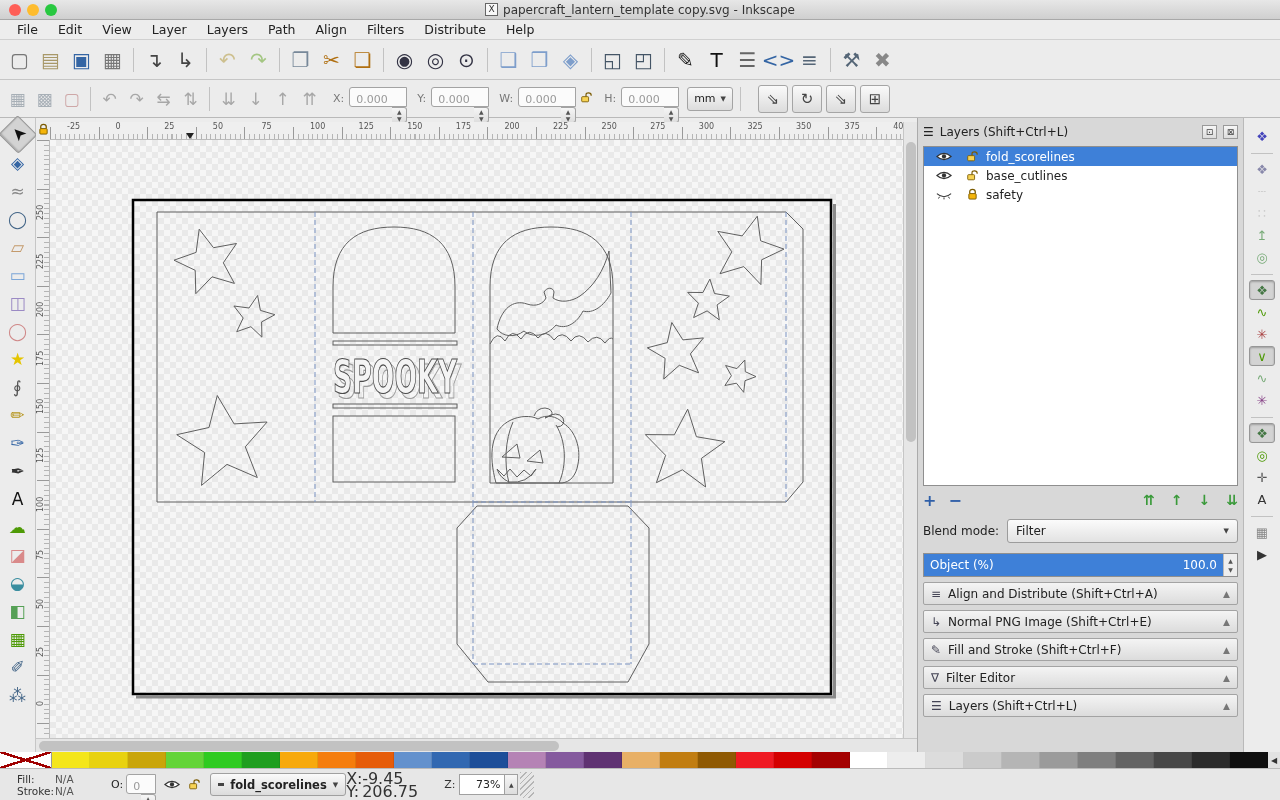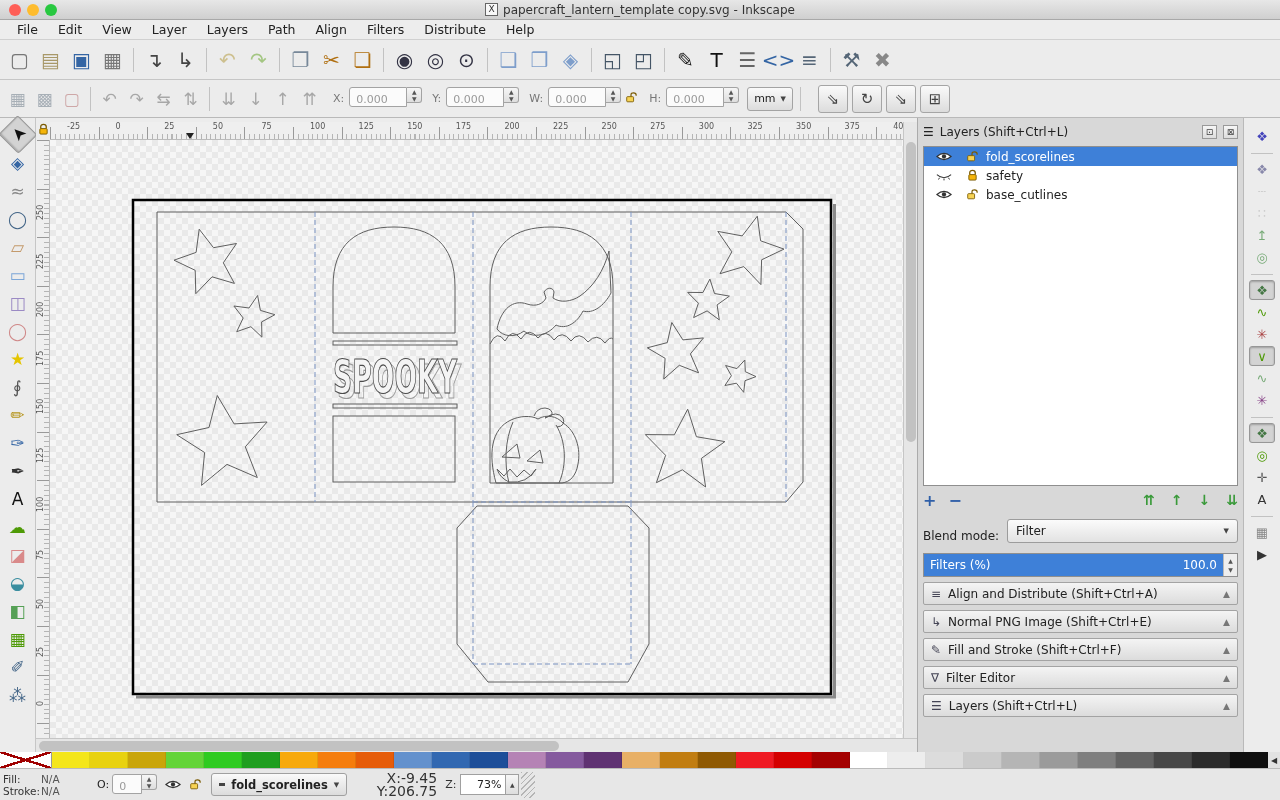--- a/index.html
+++ b/index.html
@@ -22,21 +22,21 @@
   .tb-opts{position:absolute;left:0;top:80px;width:1280px;height:38px;background:#ececec;border-bottom:1px solid #b9b9b9;display:flex;align-items:center;padding-left:4px;gap:2px;}
   .tbtn{display:flex;align-items:center;justify-content:center;border:1px solid transparent;border-radius:3px;cursor:default;}
   .tb-main .tbtn{width:31px;height:31px;font-size:20px;}
   .tb-opts .opts-icons .tbtn{width:27px;height:27px;font-size:17px;}
   .tsep{width:1px;height:24px;background:#c2c2c2;margin:0 5px;display:inline-block;}
   .pressed{background:#d3d3d3;border-color:#979797;box-shadow:inset 0 1px 2px rgba(0,0,0,.25);}
   .disabled{opacity:.45;}
   .framed{border:1px solid #a5a5a5;background:linear-gradient(#fafafa,#dcdcdc);}
   .opts-icons{display:flex;align-items:center;}
   .fieldlab{font-size:11px;color:#777;margin:0 3px 0 8px;}
-  .spin{display:flex;align-items:flex-start;height:24px;}
+  .spin{display:flex;align-items:flex-end;height:24px;flex-direction:column;}
   .spin .val{width:58px;border:1px solid #a3a3a3;border-radius:3px 0 0 3px;background:#fbfbfb;color:#9a9a9a;font-size:11px;padding:5px 4px 0 6px;}
   .spin .arrows{width:15px;border:1px solid #a3a3a3;border-left:none;border-radius:0 3px 3px 0;background:linear-gradient(#f6f6f6,#dedede);display:flex;flex-direction:column;align-items:center;justify-content:space-evenly;font-size:6px;color:#555;}
   .unitdd{height:24px;border:1px solid #a3a3a3;border-radius:3px;background:linear-gradient(#fafafa,#dcdcdc);display:flex;align-items:center;padding:0 6px;gap:5px;font-size:11px;margin-left:6px;}
   .locktiny{width:16px;text-align:center;}
   .opts-right{display:flex;gap:4px;margin-left:10px;}
   .opts-right .tbtn{width:30px;height:28px;font-size:15px;color:#444;}
 
   
   .toolbox{position:absolute;left:0;top:118px;width:36px;height:634px;background:#ececec;border-right:1px solid #c6c6c6;display:flex;flex-direction:column;align-items:center;padding-top:3px;}
   .toolbox .tbtn{width:28px;height:27px;font-size:17px;margin-bottom:1px;}
@@ -67,21 +67,21 @@
   .winbtn{width:15px;height:14px;border:1px solid #999;background:linear-gradient(#f6f6f6,#ddd);font-size:9px;line-height:12px;text-align:center;color:#444;}
   .layers-list{height:340px;background:#fff;border:1px solid #8f8f8f;margin-top:4px;overflow:hidden;}
   .lrow{display:grid;grid-template-columns:28px 28px 1fr;align-items:center;height:19px;font-size:12px;padding-left:6px;}
   .lrow.sel{background:#3e80d8;color:#fff;}
   .lrow .cicon{display:flex;align-items:center;justify-content:center;}
   .lbtns{display:flex;align-items:center;margin-top:5px;height:18px;gap:12px;font-size:15px;}
   .lbtns .grow{flex:1;}
   .lbtn{font-weight:bold;cursor:default;}
   .lbtn.add,.lbtn.rem{color:#2f5fa8;font-size:16px;}
   .lbtn.green{color:#3a9a3a;font-size:14px;margin-left:4px;}
-  .blendrow{display:flex;align-items:flex-end;margin-top:10px;gap:8px;}
+  .blendrow{display:flex;align-items:center;margin-top:10px;gap:8px;}
   .dd{flex:1;height:24px;border:1px solid #9c9c9c;border-radius:3px;background:linear-gradient(#fbfbfb,#e2e2e2);display:flex;align-items:center;padding:0 8px;font-size:12px;}
   .dd .sp{flex:1;}
   .oprow{display:flex;margin-top:10px;height:24px;border:1px solid #8f8f8f;background:#fff;}
   .opbar{flex:1;background:#3e80d8;color:#fff;display:flex;align-items:center;padding:0 6px;font-size:12px;}
   .opbar .sp{flex:1;}
   .opspin{width:14px;display:flex;flex-direction:column;align-items:center;justify-content:space-evenly;font-size:6px;color:#555;background:#eee;border-left:1px solid #bbb;}
   .dockbar{margin-top:5px;height:23px;border:1px solid #a3a3a3;border-radius:2px;background:linear-gradient(#f4f4f4,#dcdcdc);display:flex;align-items:center;gap:7px;padding:0 7px;font-size:12px;color:#222;}
   .dockbar .sp{flex:1;}
   .dockbar .arr{color:#777;font-size:9px;}
   .dockbar .dicon{font-size:12px;color:#445;}
@@ -93,30 +93,30 @@
 
   
   .palette{position:absolute;left:0;top:752px;width:1280px;height:16px;background:#f0f0f0;display:flex;}
   .swatch{flex:1;border-right:1px solid rgba(0,0,0,.08);}
   .swatch.none{flex:none;width:52px;background-color:#fff;
     background-image:linear-gradient(to top right,transparent 46%,#a00000 46%,#a00000 54%,transparent 54%),linear-gradient(to bottom right,transparent 46%,#a00000 46%,#a00000 54%,transparent 54%);border-right:1px solid #999;}
   .pal-arrow{flex:none;width:12px;display:flex;align-items:center;justify-content:center;font-size:8px;color:#333;background:#e2e2e2;}
 
   
   .statusbar{position:absolute;left:0;top:768px;width:1280px;height:32px;background:#e7e7e7;border-top:1px solid #bbb;display:flex;align-items:center;font-size:11px;}
-  .fs-block{display:grid;grid-template-columns:38px 50px;line-height:12px;font-size:10.5px;padding-left:3px;color:#333;}
+  .fs-block{display:grid;grid-template-columns:38px 50px;line-height:12px;font-size:10.5px;padding-left:17px;color:#333;}
   .fs-block .v{color:#555;}
   .ostat{display:flex;align-items:center;margin-left:6px;gap:3px;}
   .ostat .spin{height:22px;}
   .ostat .spin .val{width:30px;}
   .mini-ico{margin-left:8px;display:flex;align-items:center;}
   .layer-dd{margin-left:10px;height:23px;border:1px solid #a0a0a0;border-radius:3px;background:linear-gradient(#fafafa,#dcdcdc);display:flex;align-items:center;gap:6px;padding:0 7px;font-size:11.5px;font-weight:bold;color:#222;}
   .layer-dot{width:6px;height:3px;background:#444;display:inline-block;}
   .status-msg{flex:1;margin-left:10px;font-size:11.5px;color:#222;white-space:nowrap;overflow:hidden;text-overflow:ellipsis;}
-  .xy-block{width:90px;line-height:13px;font-size:14px;color:#333;text-align:right;}
+  .xy-block{width:90px;line-height:13px;font-size:16px;color:#333;text-align:left;}
   .xy-block b{display:inline-block;width:16px;font-weight:normal;}
   .zlab{margin:0 4px 0 8px;color:#333;}
   .zoombox{width:46px;height:21px;border:1px solid #a0a0a0;background:#fff;display:flex;align-items:center;justify-content:flex-end;padding-right:4px;font-size:11px;color:#222;}
   .zspin{width:13px;height:21px;display:flex;flex-direction:column;align-items:center;justify-content:center;font-size:6px;color:#444;background:linear-gradient(#f6f6f6,#ddd);border:1px solid #a0a0a0;border-left:none;}
   .grip{width:14px;height:26px;margin-left:2px;background:repeating-linear-gradient(135deg,#b5b5b5 0 1px,transparent 1px 4px);}
 </style>
 </head>
 <body>
 
 <div class="app">
@@ -387,46 +387,46 @@
             <svg viewBox="0 0 14 14" width="12" height="13">
               <path d="M7,6 V4 Q7,1.5 10,1.5 Q13,1.5 13,4 V5" fill="none" stroke="#7a5a00" stroke-width="1.4"></path>
               <rect x="2" y="6" width="8" height="6" rx="1" fill="#f7d354" stroke="#7a5a00"></rect>
             </svg>
           </span>
           <span>fold_scorelines</span>
         </div>
         <div class="lrow">
           <span class="cicon">
             <svg viewBox="0 0 18 12" width="16" height="11">
+              <path d="M1,6 Q9,-1 17,6 Q9,13 1,6 Z" fill="#fff" stroke="#333" stroke-width="1.2"></path>
+              <circle cx="9" cy="6" r="2.4" fill="#333"></circle>
+            </svg>
+          </span>
+          <span class="cicon">
+            <svg viewBox="0 0 14 14" width="12" height="13">
+              <path d="M7,6 V4 Q7,1.5 10,1.5 Q13,1.5 13,4 V5" fill="none" stroke="#7a5a00" stroke-width="1.4"></path>
+              <rect x="2" y="6" width="8" height="6" rx="1" fill="#f7d354" stroke="#7a5a00"></rect>
+            </svg>
+          </span>
+          <span>base_cutlines</span>
+        </div>
+        <div class="lrow">
+          <span class="cicon">
+            <svg viewBox="0 0 18 12" width="16" height="11">
               <path d="M1,5 Q9,12 17,5" fill="none" stroke="#333" stroke-width="1.2"></path>
               <path d="M4,8.5 L2.8,10.5 M9,9.5 L9,11.5 M14,8.5 L15.2,10.5" stroke="#333" stroke-width="1.1"></path>
             </svg>
           </span>
           <span class="cicon">
             <svg viewBox="0 0 12 14" width="11" height="13">
               <path d="M3,6 V4 Q3,1.5 6,1.5 Q9,1.5 9,4 V6" fill="none" stroke="#7a5a00" stroke-width="1.4"></path>
               <rect x="2" y="6" width="8" height="6" rx="1" fill="#f5b50a" stroke="#7a5a00"></rect>
             </svg>
           </span>
           <span>safety</span>
-        </div>
-        <div class="lrow">
-          <span class="cicon">
-            <svg viewBox="0 0 18 12" width="16" height="11">
-              <path d="M1,6 Q9,-1 17,6 Q9,13 1,6 Z" fill="#fff" stroke="#333" stroke-width="1.2"></path>
-              <circle cx="9" cy="6" r="2.4" fill="#333"></circle>
-            </svg>
-          </span>
-          <span class="cicon">
-            <svg viewBox="0 0 14 14" width="12" height="13">
-              <path d="M7,6 V4 Q7,1.5 10,1.5 Q13,1.5 13,4 V5" fill="none" stroke="#7a5a00" stroke-width="1.4"></path>
-              <rect x="2" y="6" width="8" height="6" rx="1" fill="#f7d354" stroke="#7a5a00"></rect>
-            </svg>
-          </span>
-          <span>base_cutlines</span>
         </div>
       </div>
     <div class="lbtns">
       <span class="lbtn add">+</span>
       <span class="lbtn rem">−</span>
       <span class="grow"></span>
       <span class="lbtn green">⇈</span>
       <span class="lbtn green">↑</span>
       <span class="lbtn green">↓</span>
       <span class="lbtn green">⇊</span>
@@ -434,21 +434,21 @@
     <div class="blendrow">
       <span>Blend mode:</span>
       <div class="dd">
         <span>Filter</span>
           <span class="sp"></span>
           <span style="font-size:7px;color:#444;">▼</span>
       </div>
     </div>
     <div class="oprow">
       <div class="opbar">
-        <span>Filters (%)</span>
+        <span>Object (%)</span>
         <span class="sp"></span>
         <span>100.0</span>
       </div>
       <div class="opspin">
           <span>▲</span>
           <span>▼</span>
         </div>
     </div>
     <div id="dock-bars">
         <div class="dockbar">

